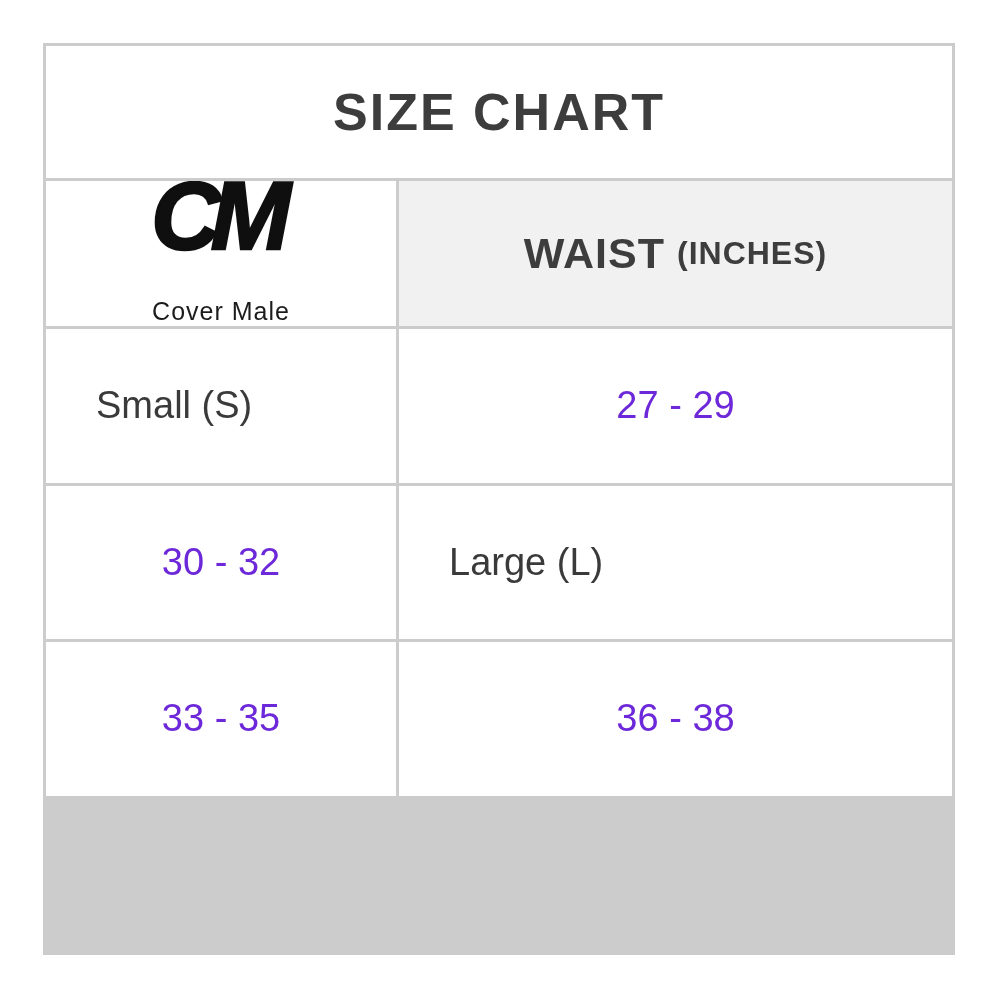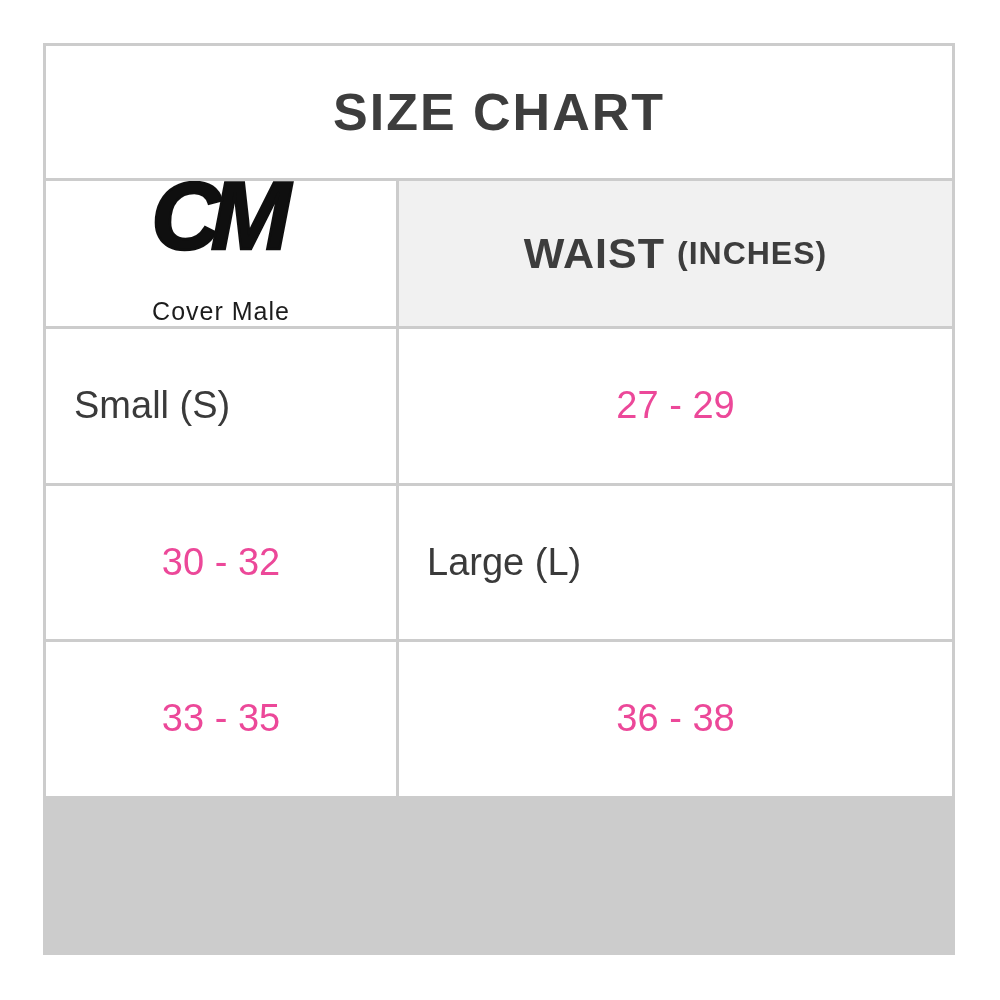--- a/index.html
+++ b/index.html
@@ -84,28 +84,28 @@
   .waist-unit {
     font-size: 32px;
     font-weight: 700;
     color: #3d3d3d;
     margin-left: 12px;
     letter-spacing: 1px;
   }
 
   
   .size-cell {
-    padding-left: 28px;
+    padding-left: 50px;
     font-size: 38px;
     color: #3a3a3a;
   }
   .value-cell {
     justify-content: center;
     font-size: 38px;
-    color: #ec4899;
+    color: #6d28d9;
   }
 </style>
 </head>
 <body>
 
 <div class="size-chart">
 
   <div class="cell title-cell">
     <span class="title-text">SIZE CHART</span>
   </div>

